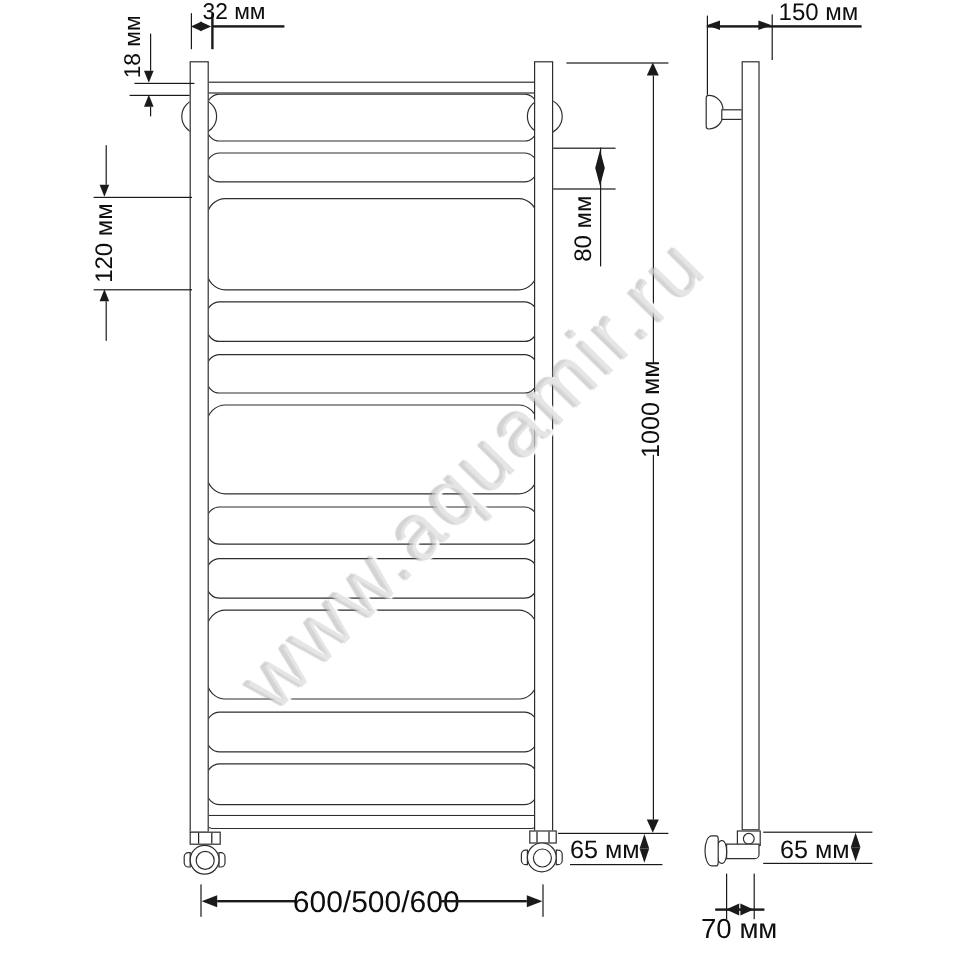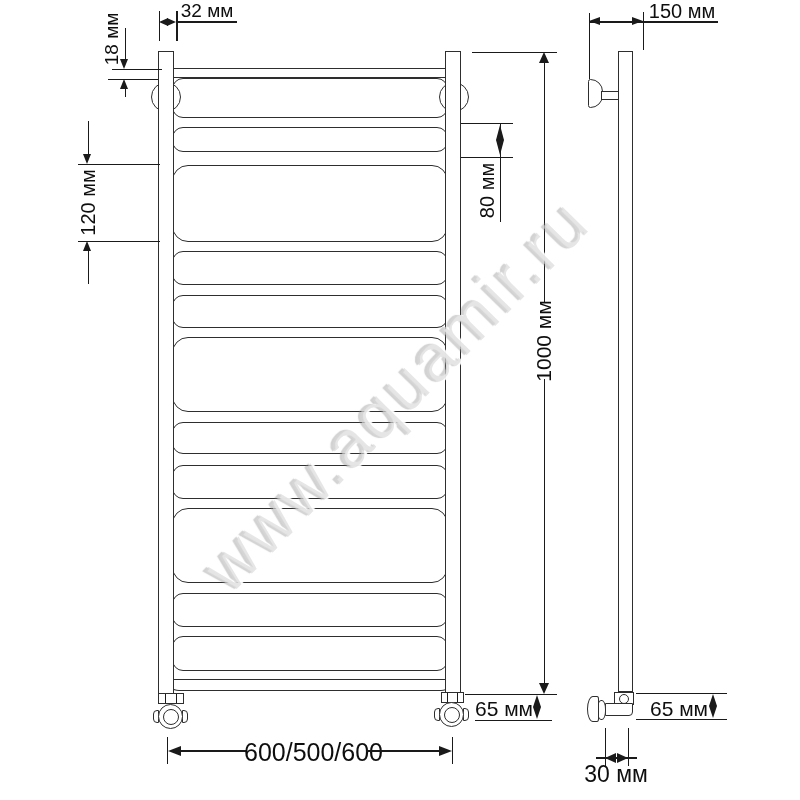--- a/index.html
+++ b/index.html
@@ -68,21 +68,21 @@
     <div class="wcircle z5" style="left:434px;top:708px;width:6px;height:13px;border-radius:4px 0 0 4px;"></div>
     <div class="wcircle z5" style="left:463px;top:708px;width:6px;height:13px;border-radius:0 4px 4px 0;"></div>
     <div class="wcircle z6" style="left:439px;top:702px;width:25px;height:25px;"></div>
     <div class="wcircle z6" style="left:443.5px;top:706.5px;width:16px;height:16px;"></div>
 
     <div class="ln z7" style="left:158.5px;top:11px;width:1.5px;height:30px;"></div>
     <div class="ln z7" style="left:176px;top:11px;width:1.5px;height:30px;"></div>
     <div class="ln z7" style="left:177px;top:21.2px;width:60px;height:1.5px;"></div>
     <div class="tri z7" style="left:159px;top:17.5px;border-top:4.5px solid transparent;border-bottom:4.5px solid transparent;border-right:9px solid #1a1a1a;"></div>
     <div class="tri z7" style="left:167px;top:17.5px;border-top:4.5px solid transparent;border-bottom:4.5px solid transparent;border-left:9px solid #1a1a1a;"></div>
-    <div class="dimtxt z7" style="left:176px;top:0px;width:62px;font-size:19px;">32 мм</div>
+    <div class="dimtxt z7" style="left:164px;top:0px;width:62px;font-size:19px;">32 мм</div>
 
     <div class="dimtxt vtxt z7" style="left:83px;top:28px;width:58px;height:22px;font-size:19px;line-height:22px;">18 мм</div>
     <div class="ln z7" style="left:124.5px;top:28px;width:1.5px;height:31px;"></div>
     <div class="tri z7" style="left:120px;top:59px;border-left:4.5px solid transparent;border-right:4.5px solid transparent;border-top:10px solid #1a1a1a;"></div>
     <div class="ln z7" style="left:112px;top:68.5px;width:50px;height:1.5px;"></div>
     <div class="ln z7" style="left:108px;top:78.5px;width:50px;height:1.5px;"></div>
     <div class="tri z7" style="left:120px;top:79px;border-left:4.5px solid transparent;border-right:4.5px solid transparent;border-bottom:10px solid #1a1a1a;"></div>
     <div class="ln z7" style="left:124.5px;top:89px;width:1.5px;height:8px;"></div>
 
     <div class="ln z7" style="left:78px;top:163.5px;width:82px;height:1.5px;"></div>
@@ -160,17 +160,17 @@
     <div class="ln z7" style="left:636px;top:718.5px;width:91px;height:1.5px;"></div>
     <div class="tri z7" style="left:708.5px;top:694px;border-left:4.5px solid transparent;border-right:4.5px solid transparent;border-bottom:12px solid #1a1a1a;"></div>
     <div class="tri z7" style="left:708.5px;top:706px;border-left:4.5px solid transparent;border-right:4.5px solid transparent;border-top:12px solid #1a1a1a;"></div>
     <div class="dimtxt z7" style="left:648px;top:697px;width:62px;font-size:21px;">65 мм</div>
 
     <div class="ln z7" style="left:604.5px;top:728px;width:1.5px;height:38px;"></div>
     <div class="ln z7" style="left:627.5px;top:728px;width:1.5px;height:38px;"></div>
     <div class="ln z7" style="left:596px;top:757.2px;width:41px;height:1.5px;"></div>
     <div class="tri z7" style="left:605px;top:753px;border-top:5px solid transparent;border-bottom:5px solid transparent;border-right:11.5px solid #1a1a1a;"></div>
     <div class="tri z7" style="left:616.5px;top:753px;border-top:5px solid transparent;border-bottom:5px solid transparent;border-left:11.5px solid #1a1a1a;"></div>
-    <div class="dimtxt z7" style="left:582px;top:761px;width:68px;font-size:23px;">30 мм</div>
+    <div class="dimtxt z7" style="left:582px;top:761px;width:68px;font-size:23px;">70 мм</div>
   </div>
 
   <div id="watermark">www.aquamir.ru</div>
 </div>
 
 </body></html>

